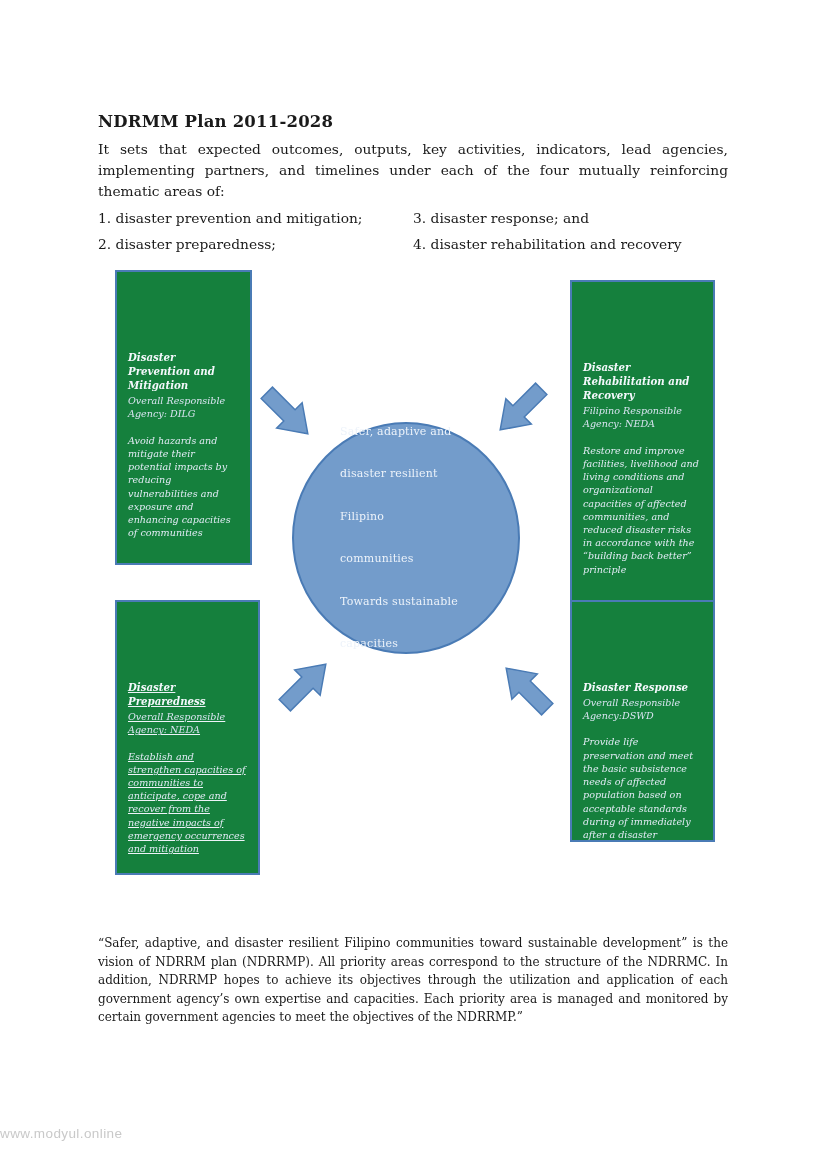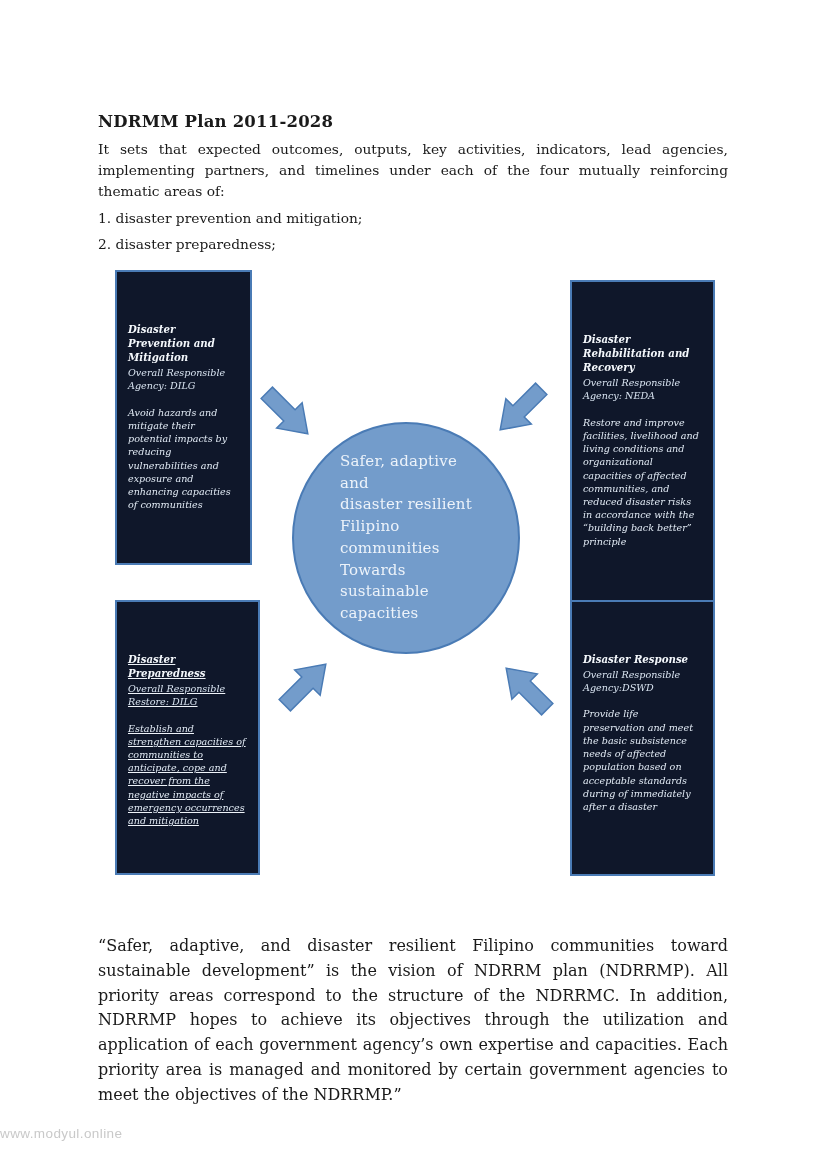--- a/index.html
+++ b/index.html
@@ -34,75 +34,75 @@
     font-size:13.8px;
   }
   .list p{margin:0 0 6px 0;line-height:1.45;}
   .diagram{
     position:relative;
     height:622px;
     margin-top:10px;
   }
   .box{
     position:absolute;
-    background:#0f172a;
+    background:#15803d;
     border:2px solid #4A7BB5;
     box-sizing:border-box;
     color:#eef3f9;
     font-style:italic;
     font-size:9.6px;
     line-height:1.38;
-    padding:50px 11px 10px 11px;
+    padding:78px 11px 10px 11px;
   }
   .box-title{
     font-weight:bold;
     color:#f4f8fc;
     font-size:10.2px;
     margin-bottom:2px;
   }
   .box-agency{
     color:#d9e4f1;
     margin-bottom:13px;
   }
   .box-body{color:#e2ebf5;}
   .box.tl{left:17px;top:0;width:137px;height:295px;}
   .box.tr{left:472px;top:10px;width:145px;height:379px;}
   .box.bl{left:17px;top:330px;width:145px;height:275px;text-decoration:underline;}
-  .box.br{left:472px;top:330px;width:145px;height:276px;}
+  .box.br{left:472px;top:330px;width:145px;height:242px;}
   .circle{
     position:absolute;
     left:194px;top:152px;
     width:228px;height:232px;
     background:#739CCB;
     border:2.5px solid #4A7BB5;
     border-radius:50%;
     box-sizing:border-box;
     display:flex;
     flex-direction:column;
-    justify-content:center;
+    justify-content:space-between;
     padding:0 30px 0 46px;
     color:#edf3fa;
-    font-size:15px;
+    font-size:11px;
     line-height:1.45;
     letter-spacing:.2px;
   }
   .circle span{display:block;}
   .arrow{
     position:absolute;
     width:64px;height:44px;
   }
   .arrow svg{display:block;}
   .arrow polygon{stroke:#4A7BB5;stroke-width:1.5;}
   .arrow.tl{left:158px;top:122px;transform:rotate(45deg);}
   .arrow.tr{left:390px;top:118px;transform:rotate(135deg);}
   .arrow.bl{left:176px;top:392px;transform:rotate(-45deg);}
   .arrow.br{left:396px;top:396px;transform:rotate(-135deg);}
   .closing{
     margin:42px 0 0 0;
-    font-size:16px;
+    font-size:12px;
     line-height:1.55;
     text-align:justify;
   }
   .watermark{
     position:absolute;
     left:0;bottom:28px;
     width:100%;
     text-align:left;
     color:#c9c9c9;
     font-family:"Liberation Sans","DejaVu Sans",sans-serif;
@@ -117,39 +117,43 @@
 
   <h1 class="title">NDRMM Plan 2011-2028</h1>
 
   <p class="intro">It sets that expected outcomes, outputs, key activities, indicators, lead agencies, implementing partners, and timelines under each of the four mutually reinforcing thematic areas of:</p>
 
   <div class="list">
     <div class="list-col">
       <p>1.  disaster prevention and mitigation;</p>
       <p>2.  disaster preparedness;</p>
     </div>
+    <div class="list-col">
+      <p>3. disaster response; and</p>
+      <p>4. disaster rehabilitation and recovery</p>
+    </div>
   </div>
 
   <div class="diagram">
 
     <div class="box tl">
       <div class="box-title">Disaster Prevention and Mitigation</div>
       <div class="box-agency">Overall Responsible Agency: DILG</div>
       <div class="box-body">Avoid hazards and mitigate their potential impacts by reducing vulnerabilities and exposure and enhancing capacities of communities</div>
     </div>
 
     <div class="box tr">
       <div class="box-title">Disaster Rehabilitation and Recovery</div>
-      <div class="box-agency">Overall Responsible Agency: NEDA</div>
+      <div class="box-agency">Filipino Responsible Agency: NEDA</div>
       <div class="box-body">Restore and improve facilities, livelihood and living conditions and organizational capacities of affected communities, and reduced disaster risks in accordance with the “building back better” principle</div>
     </div>
 
     <div class="box bl">
       <div class="box-title">Disaster Preparedness</div>
-      <div class="box-agency">Overall Responsible Restore: DILG</div>
+      <div class="box-agency">Overall Responsible Agency: NEDA</div>
       <div class="box-body">Establish and strengthen capacities of communities to anticipate, cope and recover from the negative impacts of emergency occurrences and mitigation</div>
     </div>
 
     <div class="box br">
       <div class="box-title">Disaster Response</div>
       <div class="box-agency">Overall Responsible Agency:DSWD</div>
       <div class="box-body">Provide life preservation and meet the basic subsistence needs of affected population based on acceptable standards during of immediately after a disaster</div>
     </div>
 
     <div class="arrow tl">

